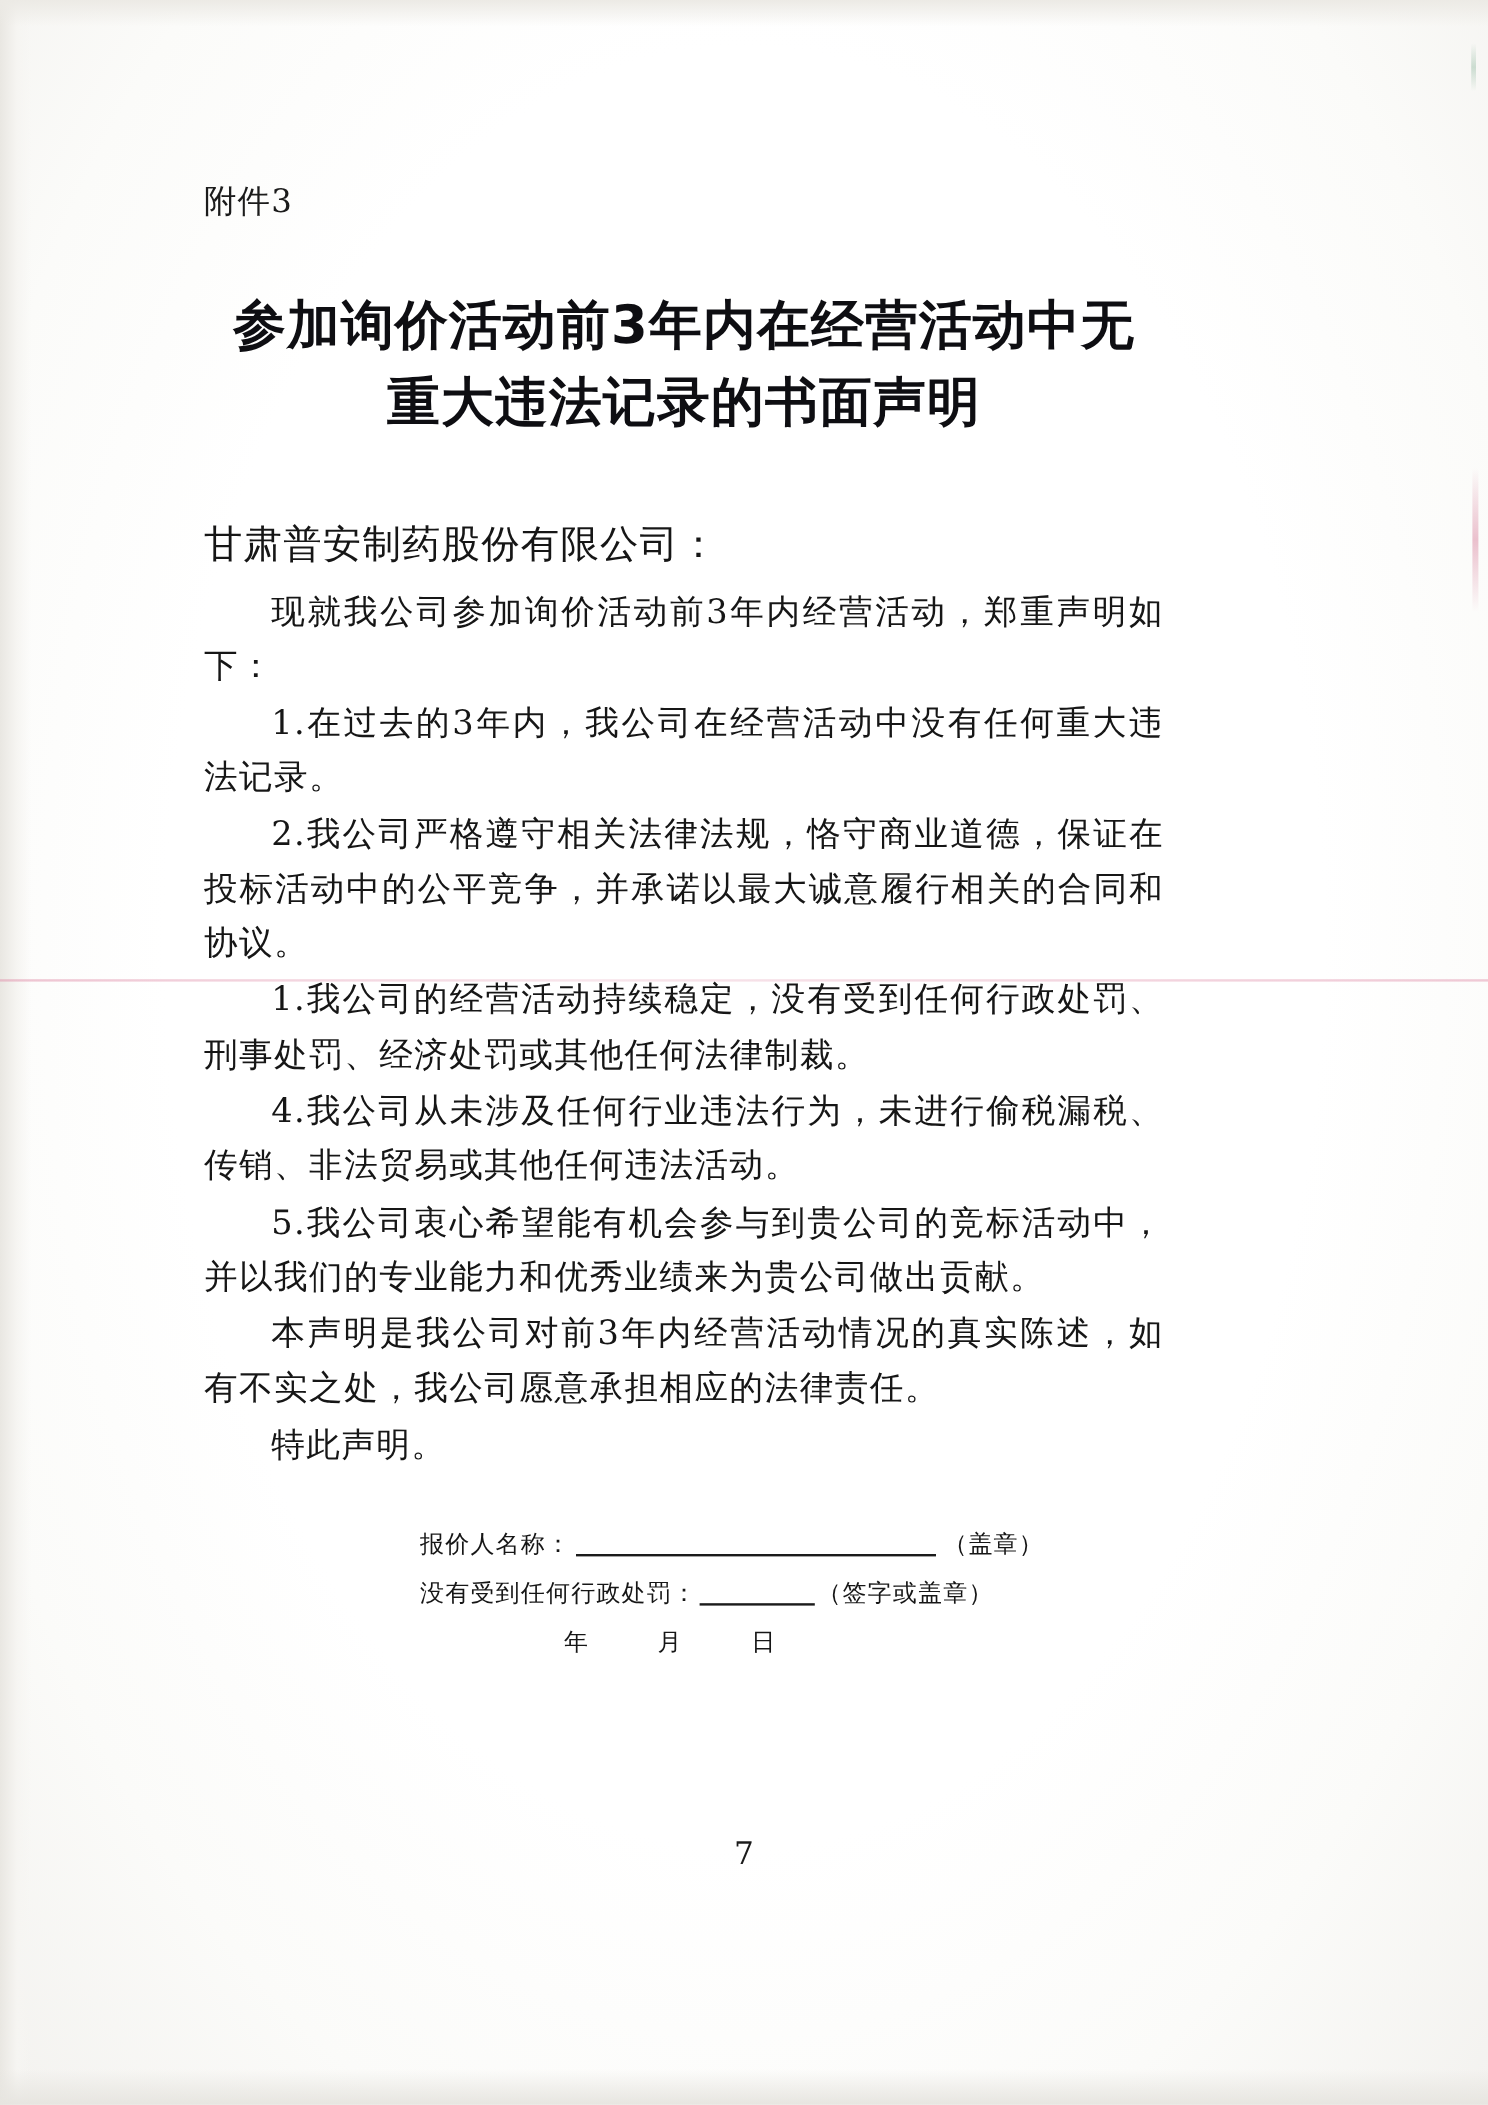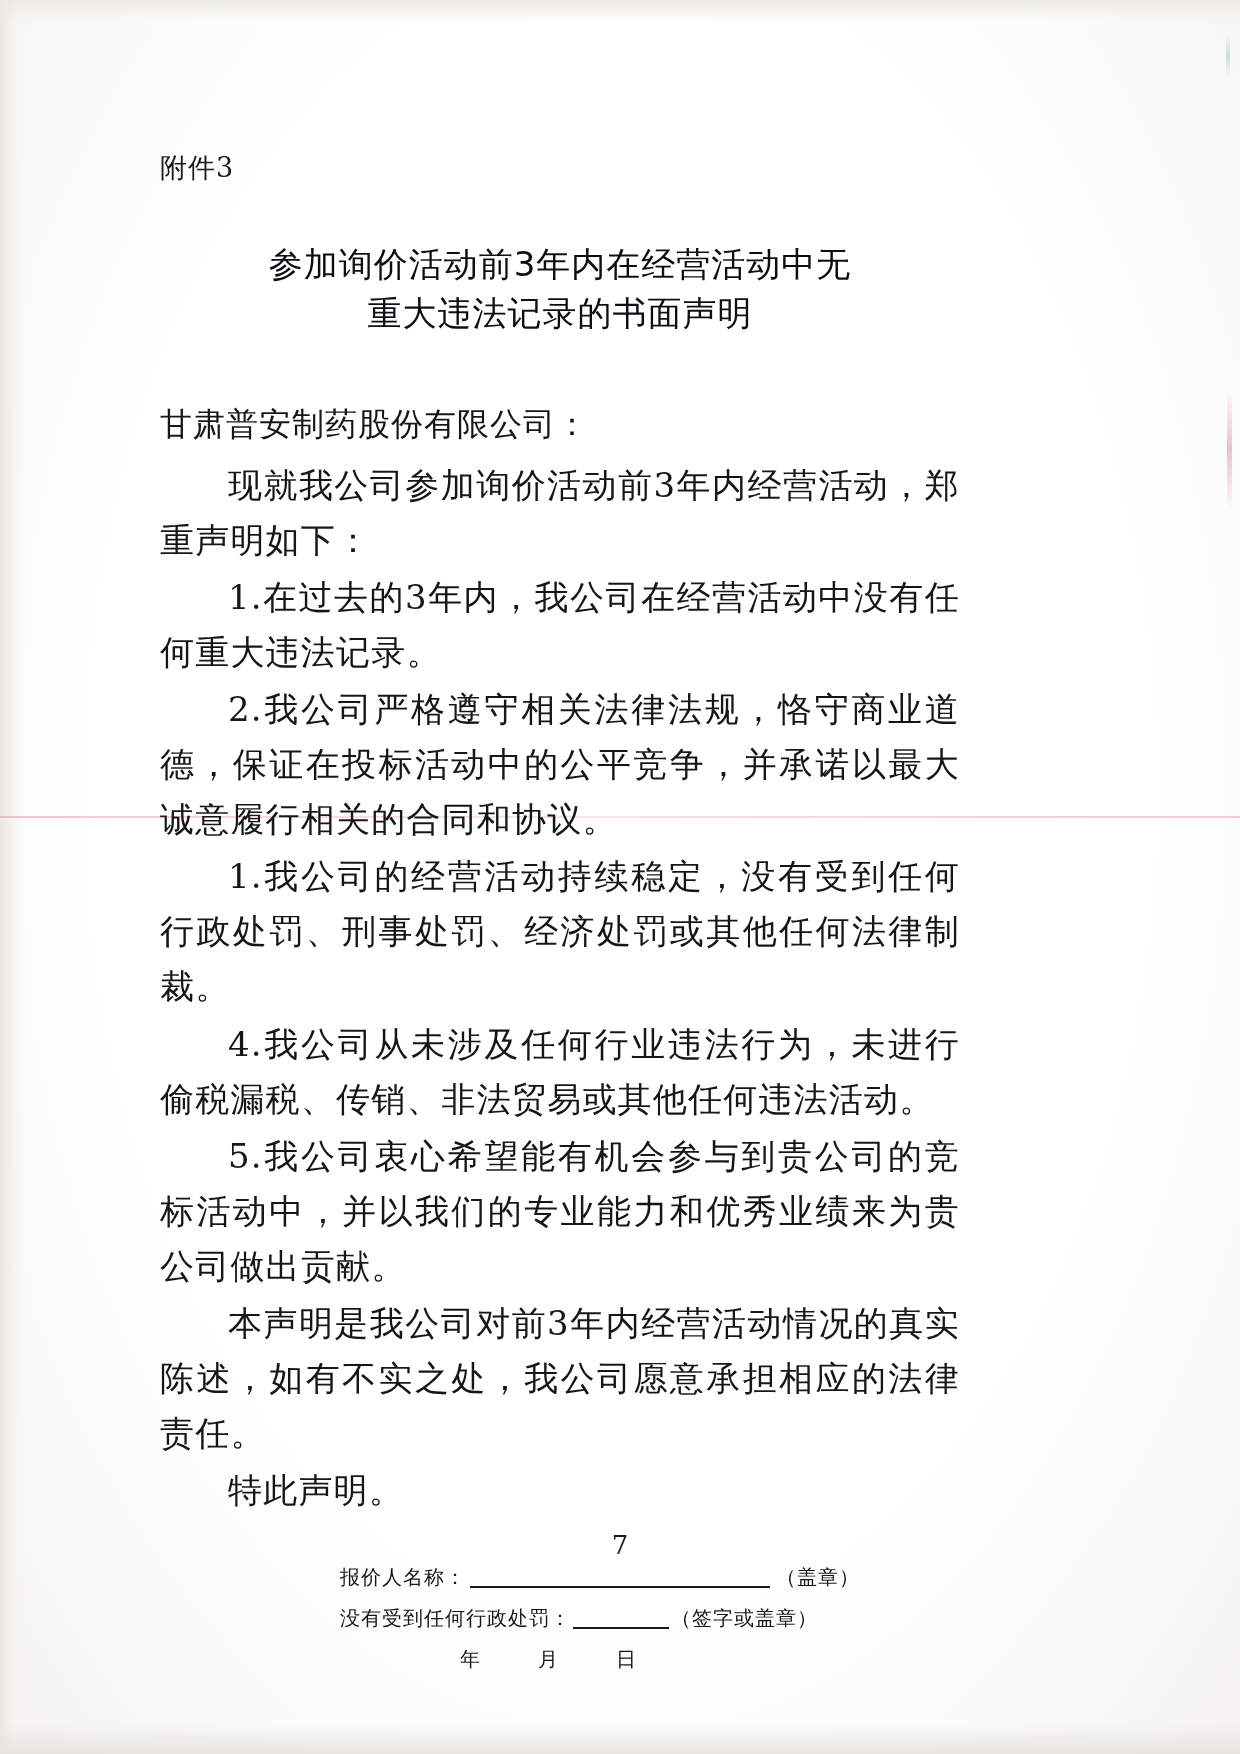--- a/index.html
+++ b/index.html
@@ -66,56 +66,56 @@
     right: 10px;
     top: 36px;
     width: 4px;
     height: 40px;
     background: linear-gradient(to bottom, rgba(120,170,140,0.0), rgba(120,170,140,0.35), rgba(120,170,140,0.0));
     pointer-events: none;
   }
 
   .content {
     position: absolute;
-    left: 160px;
+    left: 170px;
     top: 150px;
     width: 800px;
   }
 
   .attachment-label {
     font-size: 27px;
     letter-spacing: 1px;
     color: #1b1b1b;
     margin-bottom: 54px;
   }
 
   .doc-title {
     text-align: center;
     font-family: "DejaVu Sans", "Liberation Sans", sans-serif;
-    font-weight: 400;
-    font-size: 34px;
+    font-weight: 700;
+    font-size: 44px;
     line-height: 1.45;
     letter-spacing: 1px;
     color: #0e0e12;
     margin: 0 auto 60px auto;
     width: 760px;
   }
   .doc-title .line2 {
     display: block;
   }
 
   .salutation {
     font-size: 32px;
     line-height: 1.6;
     margin-bottom: 8px;
     letter-spacing: 1px;
   }
 
   .para {
-    font-size: 34px;
+    font-size: 28px;
     line-height: 1.62;
     text-indent: 2em;
     letter-spacing: 1.2px;
     margin: 0 0 2px 0;
     text-align: justify;
   }
 
   .signature-block {
     margin-top: 46px;
     font-size: 20px;

